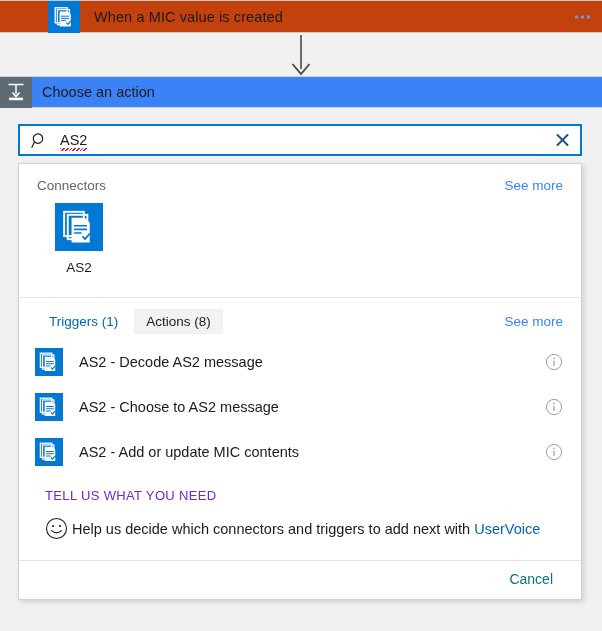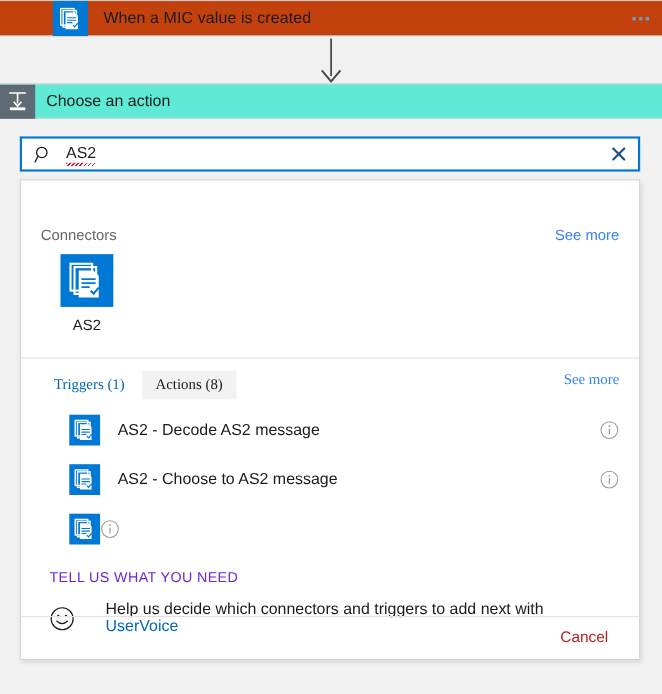--- a/index.html
+++ b/index.html
@@ -61,21 +61,21 @@
     width: 602px; height: 45px;
     background: #f1f1f1;
   }
   .arrow-svg { position: absolute; left: 283px; top: 0px; }
 
   
   .choose-bar {
     position: absolute;
     left: 0; top: 76px;
     width: 602px; height: 32px;
-    background: #5eead4;
+    background: #3b82f6;
     border-top: 1px solid #d0d0d0;
     border-bottom: 1px solid #d0d0d0;
     display: flex; align-items: center;
   }
   .choose-icon {
     width: 32px; height: 31px;
     background: #5f6b74;
     flex: 0 0 32px;
     display: flex; align-items: center; justify-content: center;
   }
@@ -121,21 +121,21 @@
   
   .results-panel {
     position: absolute;
     left: 18px; top: 163px;
     width: 564px; height: 437px;
     background: #ffffff;
     border: 1px solid #d2d2d2;
     box-shadow: 2px 2px 5px rgba(0,0,0,0.14);
   }
 
-  .section-connectors { position: relative; height: 133px; margin-top: 28px; }
+  .section-connectors { position: relative; height: 133px; }
   .sec-header {
     display: flex; align-items: center; justify-content: space-between;
     padding: 14px 18px 0 18px;
   }
   .sec-label {
     font-size: 13.5px; color: #666666;
   }
   .see-more {
     font-size: 13.5px; color: #3b82f6; cursor: pointer;
   }
@@ -152,41 +152,40 @@
   }
   .connector-name {
     margin-top: 9px;
     font-size: 13.5px;
     color: #1b1b1b;
   }
 
   .divider { height: 1px; background: #e2e2e2; }
 
   .tabs-row {
-    display: flex; align-items: flex-start; justify-content: space-between;
+    display: flex; align-items: center; justify-content: space-between;
     padding: 11px 18px 0 18px;
-    font-family: Liberation Serif, serif;
   }
   .tabs { display: flex; gap: 4px; }
   .tab {
     font-size: 13.5px;
     padding: 5px 12px;
     cursor: pointer;
     color: #0067b8;
   }
   .tab.selected {
     background: #f2f2f2;
     color: #1b1b1b;
   }
 
   .action-list { padding: 5px 0 0 0; }
   .action-row {
     height: 45px;
     display: flex; align-items: center;
-    padding: 0 18px 0 44px;
+    padding: 0 18px 0 16px;
     cursor: pointer;
   }
   .action-icon {
     width: 28px; height: 28px;
     background: #0078d4;
     flex: 0 0 28px;
     display: flex; align-items: center; justify-content: center;
   }
   .action-label {
     margin-left: 16px;
@@ -203,41 +202,41 @@
     font-size: 13px;
     color: #6d28d9;
     letter-spacing: 0.35px;
   }
   .tell-us-row {
     display: flex; align-items: center;
     margin-top: 14px;
   }
   .smiley { flex: 0 0 auto; display:flex; }
   .tell-us-text {
-    margin-left: 28px;
+    margin-left: 4px;
     font-size: 14.5px;
     color: #1b1b1b;
   }
   .tell-us-link { color: #0067b8; cursor: pointer; }
 
   .footer-divider {
     position: absolute;
     left: 0; right: 0; top: 396px;
     height: 1px; background: #e2e2e2;
   }
   .footer {
     position: absolute;
     left: 0; right: 0; bottom: 0;
     height: 40px;
     display: flex; align-items: center; justify-content: flex-end;
     padding-right: 22px;
   }
   .cancel-btn {
     font-size: 14px;
-    color: #b91c1c;
+    color: #0f766e;
     cursor: pointer;
     background: none; border: none;
     font-family: "Liberation Sans", sans-serif;
     padding: 4px 6px;
   }
 </style>
 </head>
 <body>
 
 <div class="canvas">
@@ -407,20 +406,21 @@
             </g>
             <path d="M7.3 6.2 h8.4 l3.1 3.1 v12.5 h-11.5 z" fill="#ffffff"></path>
             <g stroke="#0078d4" stroke-width="1.1" stroke-linecap="round">
               <line x1="9.2" y1="11.4" x2="16.7" y2="11.4"></line>
               <line x1="9.2" y1="14" x2="16.7" y2="14"></line>
               <line x1="9.2" y1="16.4" x2="13.3" y2="16.4"></line>
             </g>
             <path d="M14.2 18 l1.6 1.7 l3.0 -3.5" fill="none" stroke="#0078d4" stroke-width="1.3"></path>
           </svg>
         </span>
+        <span class="action-label">AS2 - Add or update MIC contents</span>
         <span class="info-icon">
           <svg width="18" height="18" viewBox="0 0 18 18">
             <circle cx="9" cy="9" r="7.6" fill="none" stroke="#9e9e9e" stroke-width="1"></circle>
             <circle cx="9" cy="5.4" r="0.85" fill="#9e9e9e"></circle>
             <line x1="9" y1="7.8" x2="9" y2="13" stroke="#9e9e9e" stroke-width="1.2"></line>
           </svg>
         </span>
       </div>
 
     </div>

